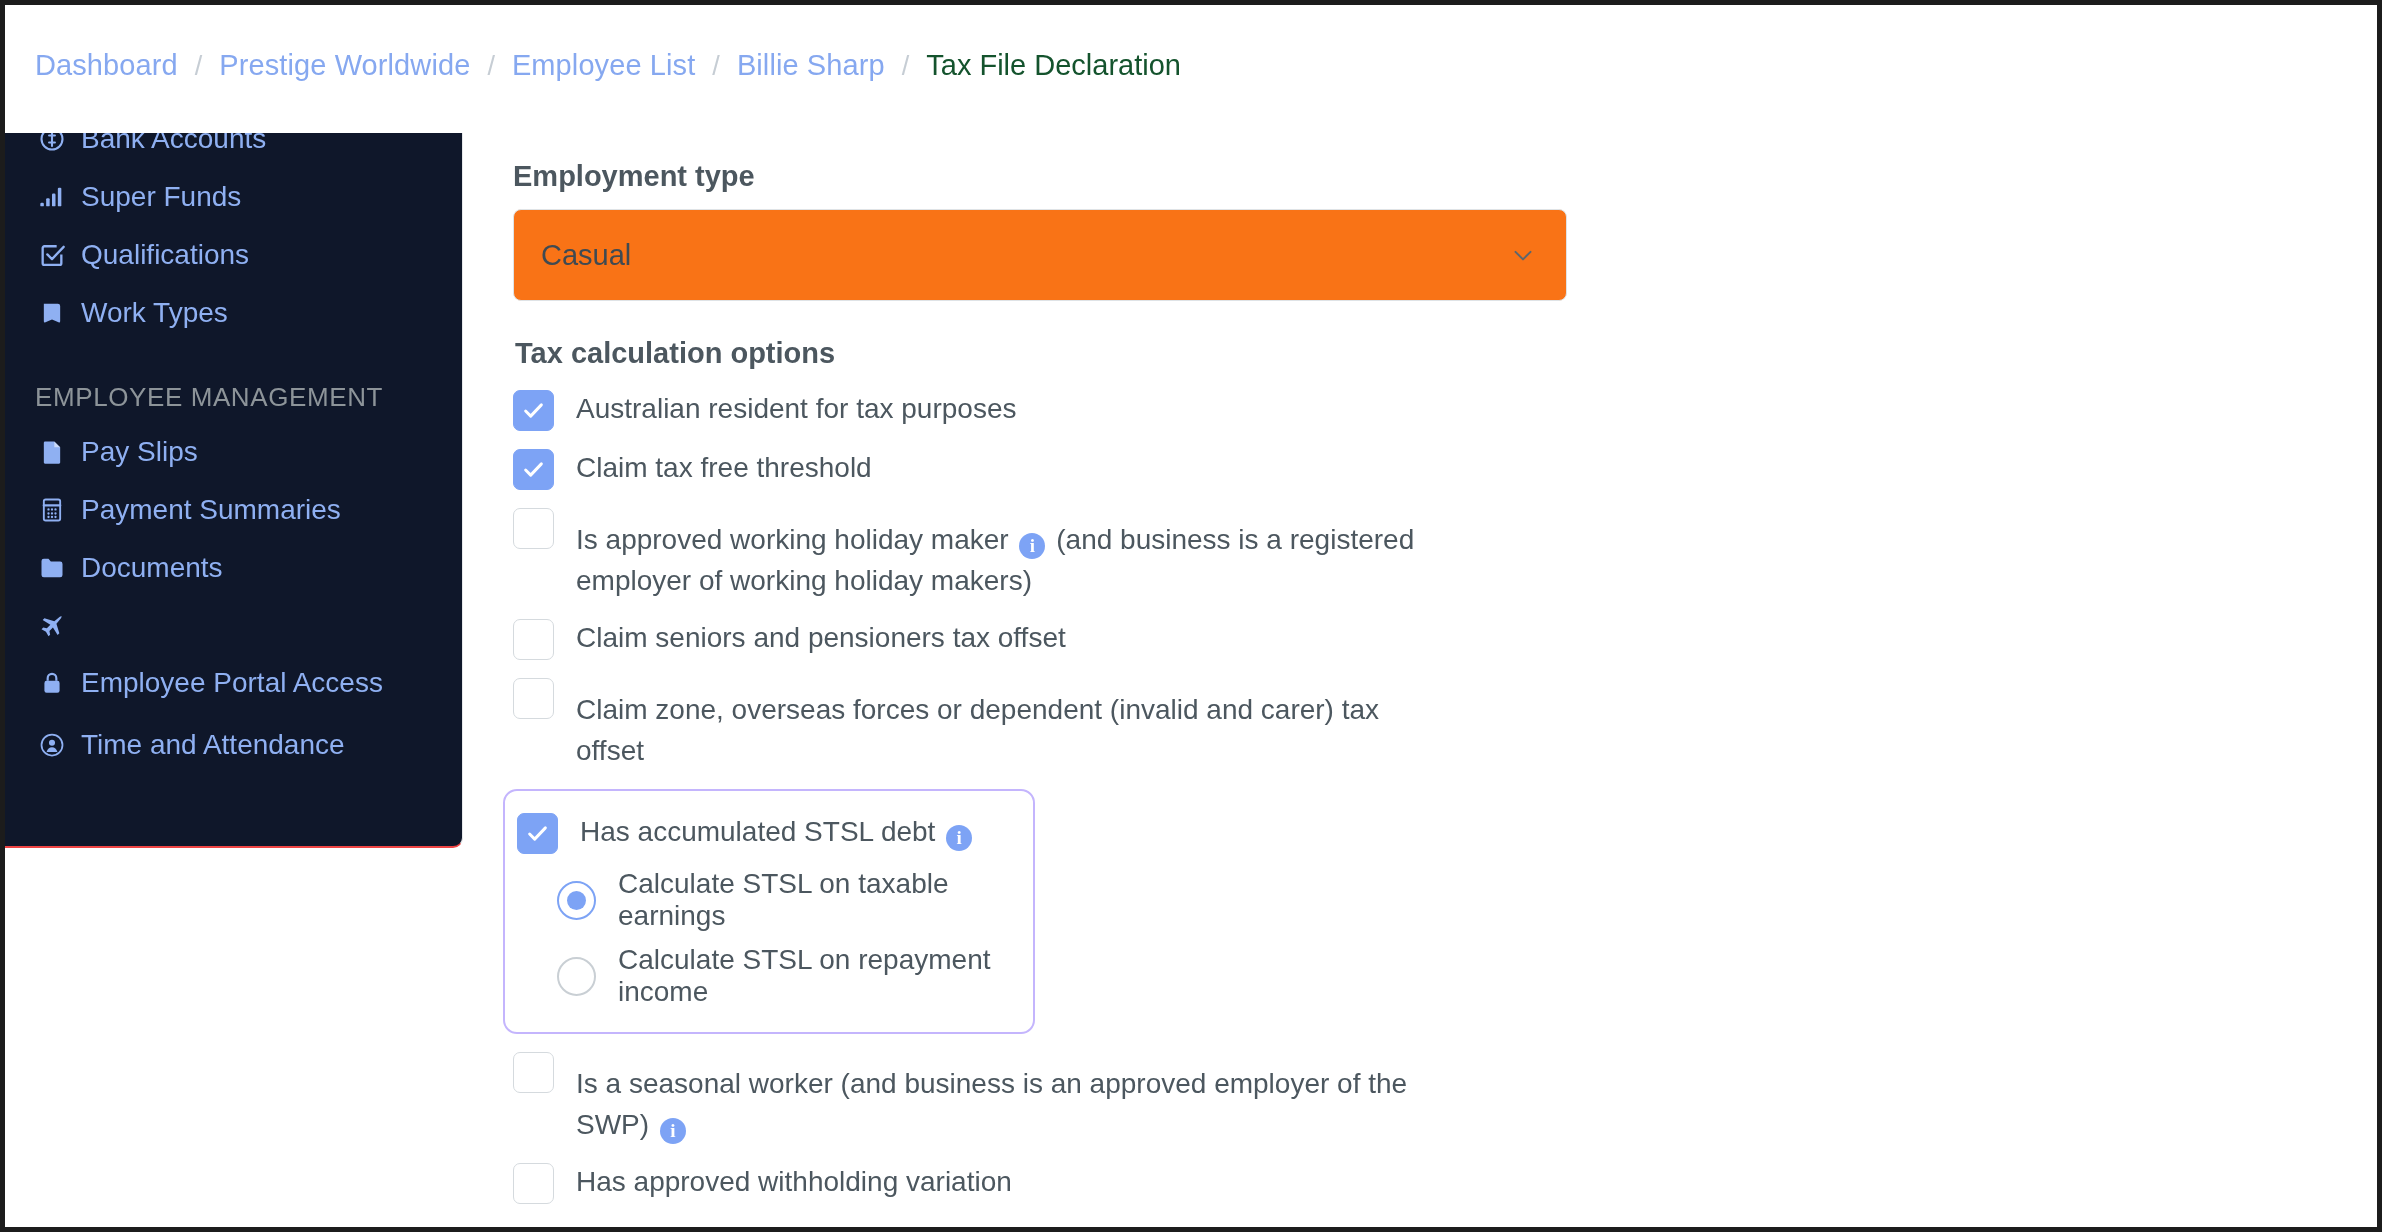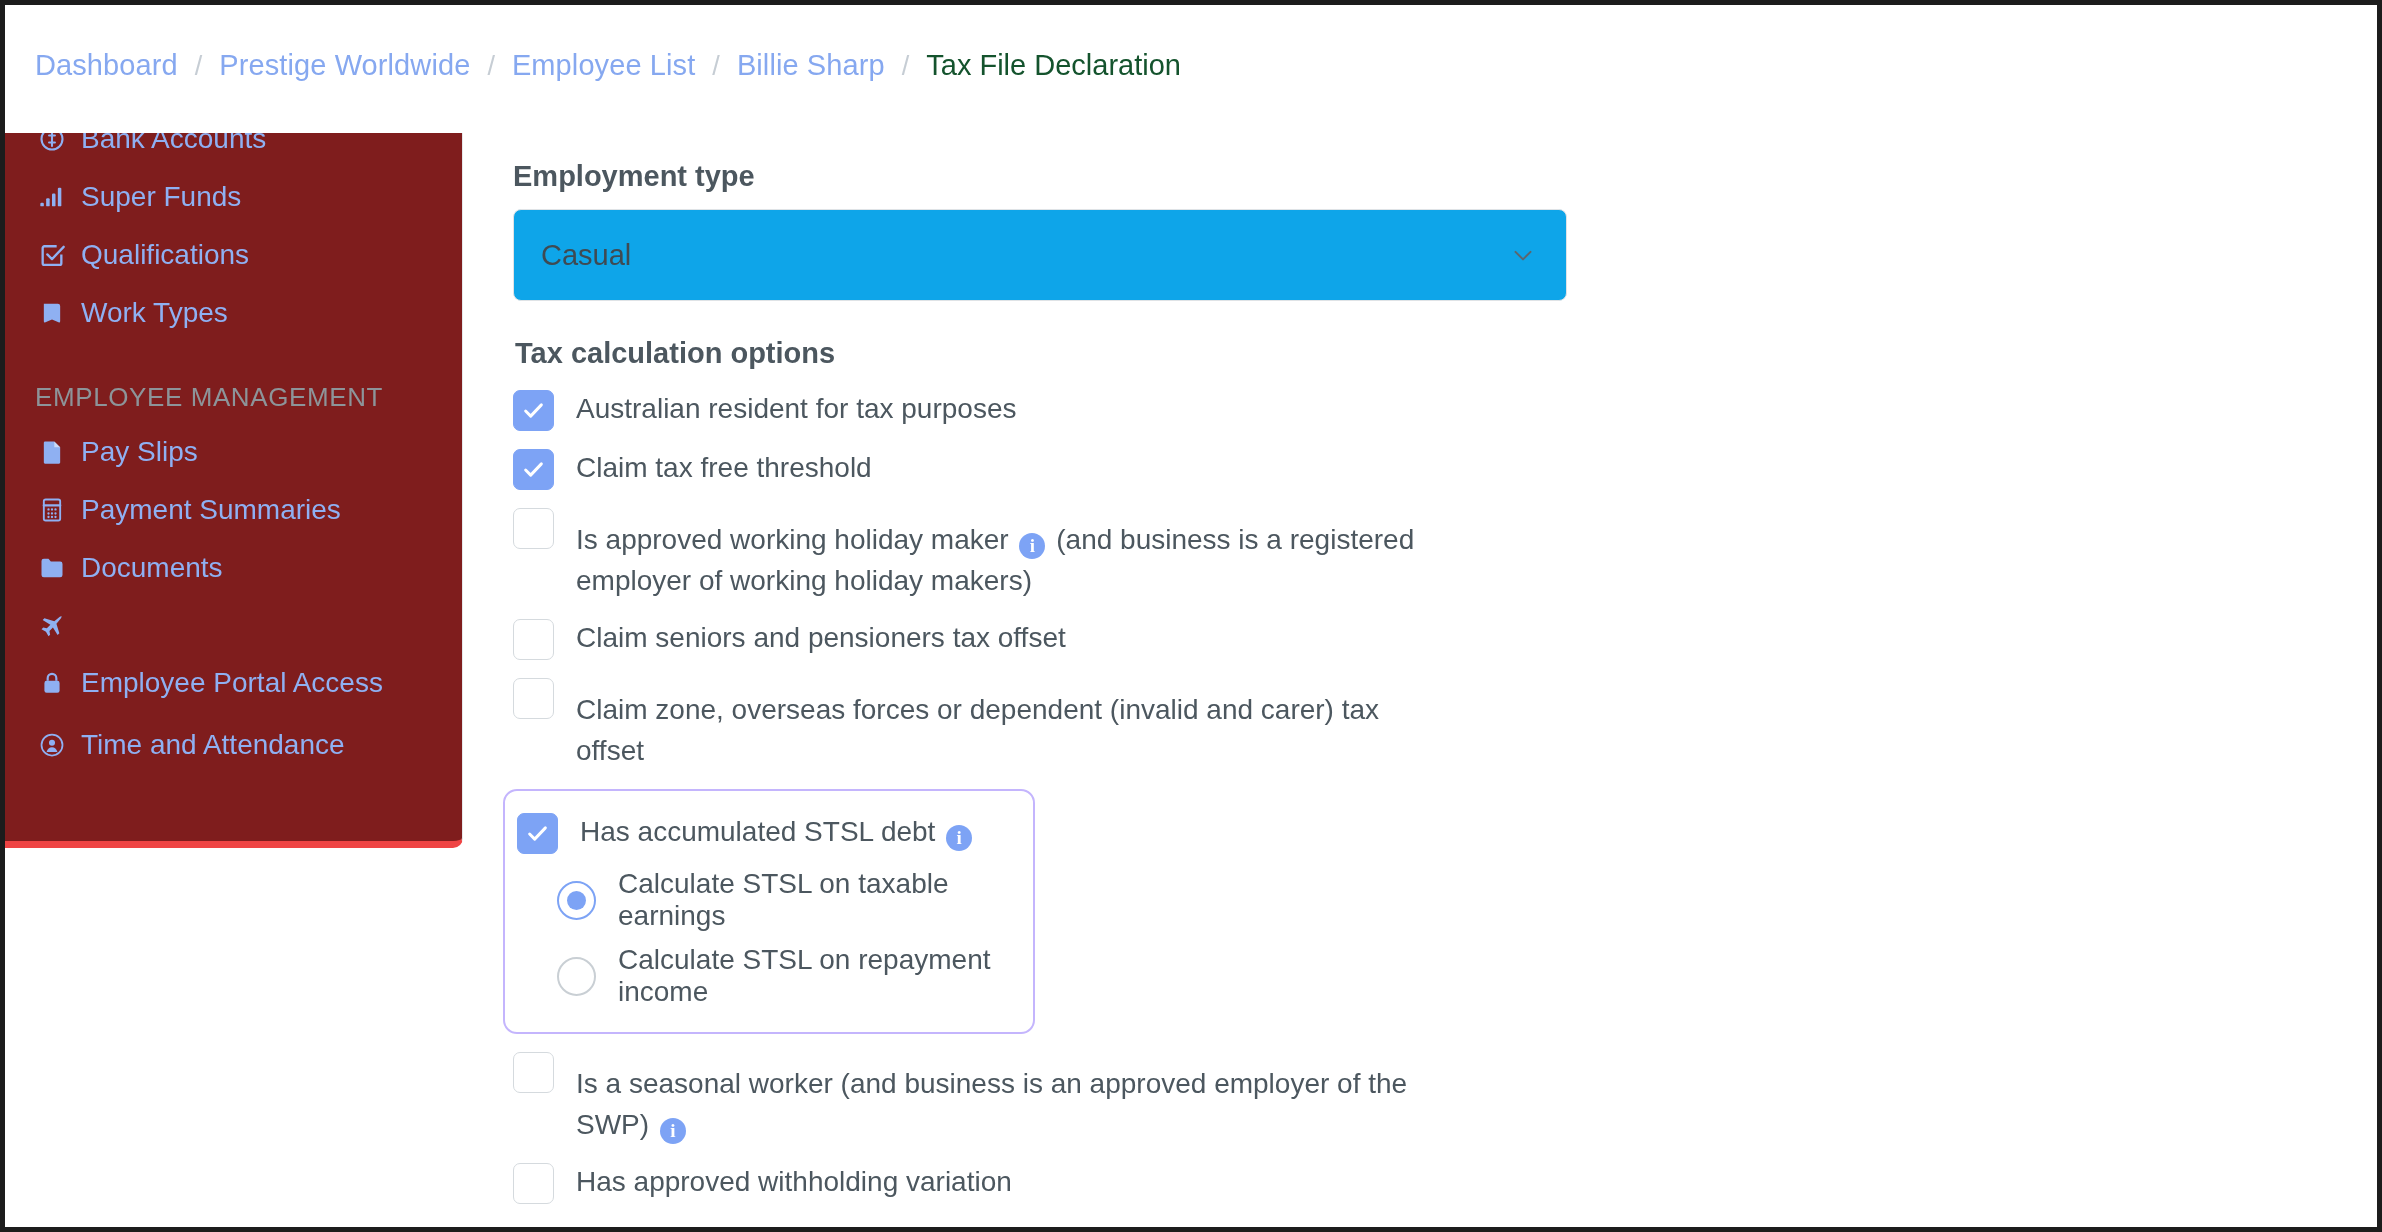--- a/index.html
+++ b/index.html
@@ -44,23 +44,23 @@
     font-size: 27px;
   }
 
   
   .sidebar {
     position: absolute;
     left: 0px;
     top: 128px;
     width: 458px;
     height: 715px;
-    background: #7f1d1d;
+    background: #0f172a;
     border-right: 1px solid #e6e8ea;
-    border-bottom: 7px solid #ef4444;
+    border-bottom: 2px solid #ef4444;
     border-bottom-right-radius: 10px;
     overflow: hidden;
     box-sizing: border-box;
   }
   .sb-inner {
     position: relative;
     margin-top: -23px;
   }
   .sb-item {
     display: flex;
@@ -108,21 +108,21 @@
     font-size: 29px;
     font-weight: bold;
     margin-bottom: 16px;
   }
   .select-box {
     position: relative;
     width: 1054px;
     height: 92px;
     border: 1px solid #dfe3e6;
     border-radius: 8px;
-    background: #0ea5e9;
+    background: #f97316;
     display: flex;
     align-items: center;
     box-sizing: border-box;
   }
   .select-value {
     color: #3f4a52;
     font-size: 29px;
     padding-left: 27px;
   }
   .select-chev {

